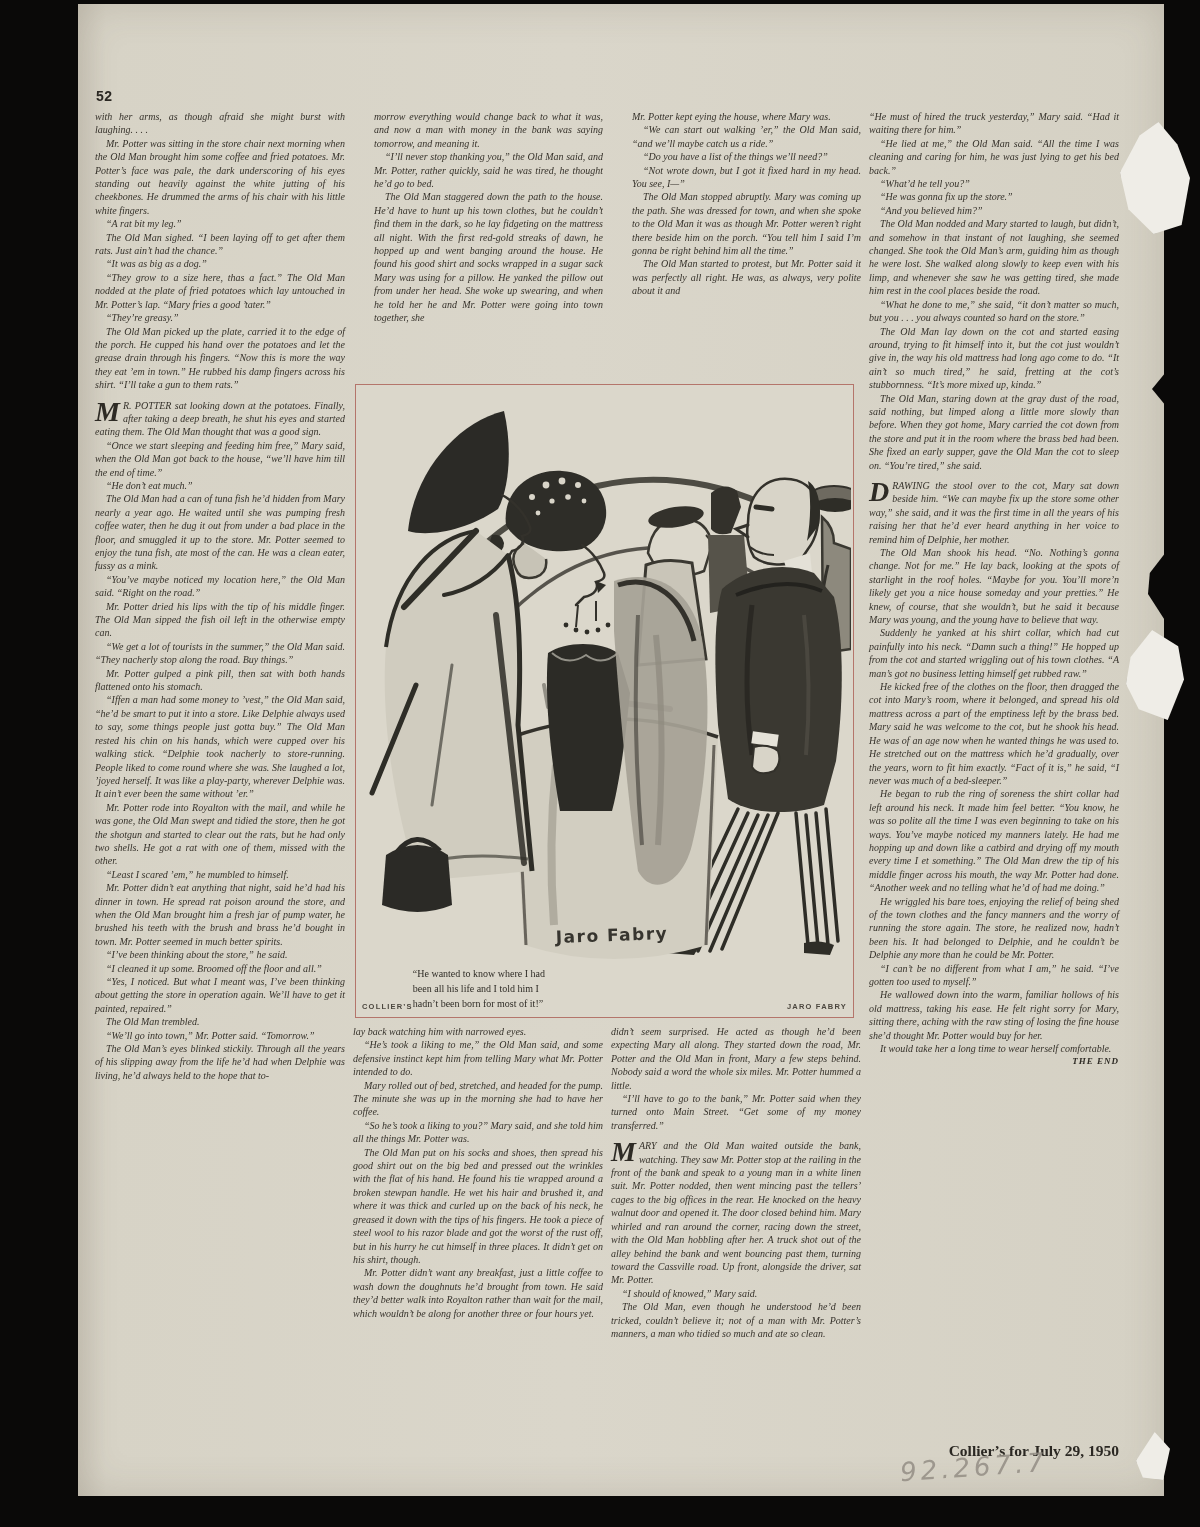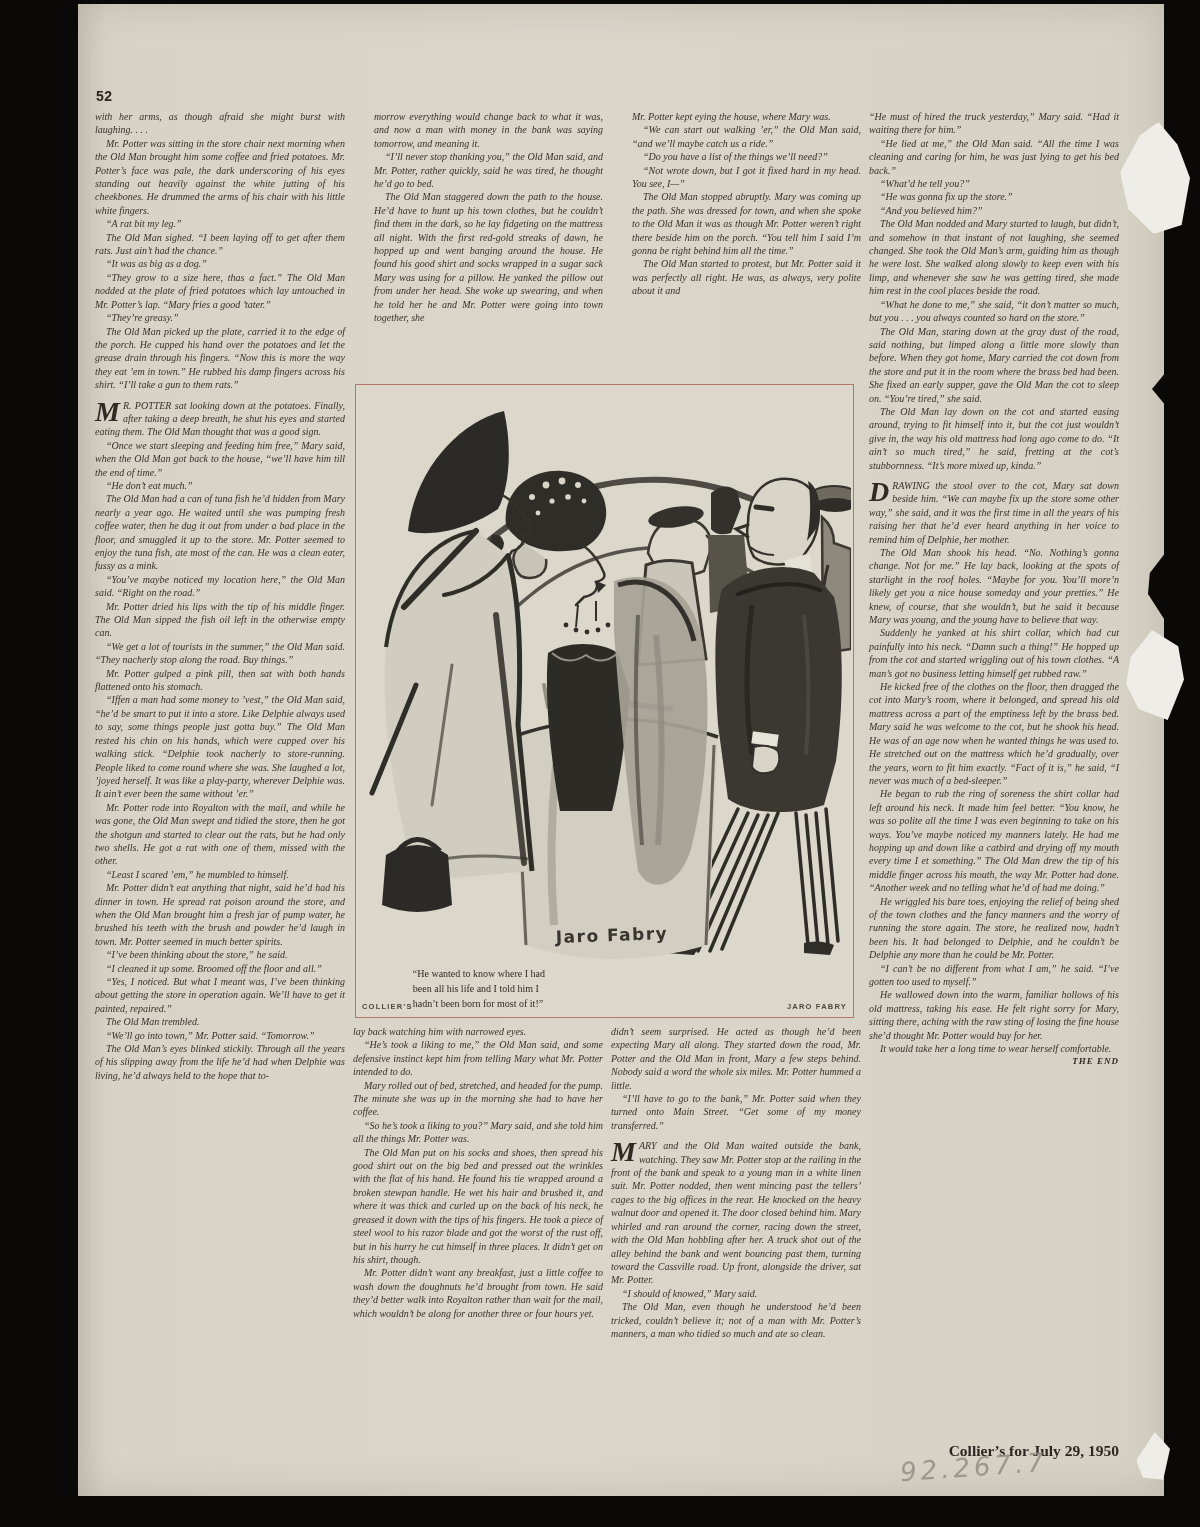--- a/index.html
+++ b/index.html
@@ -65,21 +65,21 @@
           <p class="para">“Once we start sleeping and feeding him free,” Mary said, when the Old Man got back to the house, “we’ll have him till the end of time.”</p>
           <p class="para">“He don’t eat much.”</p>
           <p class="para">The Old Man had a can of tuna fish he’d hidden from Mary nearly a year ago. He waited until she was pumping fresh coffee water, then he dug it out from under a bad place in the floor, and smuggled it up to the store. Mr. Potter seemed to enjoy the tuna fish, ate most of the can. He was a clean eater, fussy as a mink.</p>
           <p class="para">“You’ve maybe noticed my location here,” the Old Man said. “Right on the road.”</p>
           <p class="para">Mr. Potter dried his lips with the tip of his middle finger. The Old Man sipped the fish oil left in the otherwise empty can.</p>
           <p class="para">“We get a lot of tourists in the summer,” the Old Man said. “They nacherly stop along the road. Buy things.”</p>
           <p class="para">Mr. Potter gulped a pink pill, then sat with both hands flattened onto his stomach.</p>
           <p class="para">“Iffen a man had some money to ’vest,” the Old Man said, “he’d be smart to put it into a store. Like Delphie always used to say, some things people just gotta buy.” The Old Man rested his chin on his hands, which were cupped over his walking stick. “Delphie took nacherly to store-running. People liked to come round where she was. She laughed a lot, ’joyed herself. It was like a play-party, wherever Delphie was. It ain’t ever been the same without ’er.”</p>
           <p class="para">Mr. Potter rode into Royalton with the mail, and while he was gone, the Old Man swept and tidied the store, then he got the shotgun and started to clear out the rats, but he had only two shells. He got a rat with one of them, missed with the other.</p>
           <p class="para">“Least I scared ’em,” he mumbled to himself.</p>
-          <p class="para">Mr. Potter didn’t eat anything that night, said he’d had his dinner in town. He spread rat poison around the store, and when the Old Man brought him a fresh jar of pump water, he brushed his teeth with the brush and powder he’d laugh in town. Mr. Potter seemed in much better spirits.</p>
+          <p class="para">Mr. Potter didn’t eat anything that night, said he’d had his dinner in town. He spread rat poison around the store, and when the Old Man brought him a fresh jar of pump water, he brushed his teeth with the brush and brass he’d bought in town. Mr. Potter seemed in much better spirits.</p>
           <p class="para">“I’ve been thinking about the store,” he said.</p>
           <p class="para">“I cleaned it up some. Broomed off the floor and all.”</p>
           <p class="para">“Yes, I noticed. But what I meant was, I’ve been thinking about getting the store in operation again. We’ll have to get it painted, repaired.”</p>
           <p class="para">The Old Man trembled.</p>
           <p class="para">“We’ll go into town,” Mr. Potter said. “Tomorrow.”</p>
           <p class="para">The Old Man’s eyes blinked stickily. Through all the years of his slipping away from the life he’d had when Delphie was living, he’d always held to the hope that to-</p>
         </div>
       <div class="col">
         <div class="top">
             <p class="para ni">morrow everything would change back to what it was, and now a man with money in the bank was saying tomorrow, and meaning it.</p>
@@ -115,22 +115,22 @@
           </div>
       </div>
       <div class="col">
           <p class="para ni">“He must of hired the truck yesterday,” Mary said. “Had it waiting there for him.”</p>
           <p class="para">“He lied at me,” the Old Man said. “All the time I was cleaning and caring for him, he was just lying to get his bed back.”</p>
           <p class="para">“What’d he tell you?”</p>
           <p class="para">“He was gonna fix up the store.”</p>
           <p class="para">“And you believed him?”</p>
           <p class="para">The Old Man nodded and Mary started to laugh, but didn’t, and somehow in that instant of not laughing, she seemed changed. She took the Old Man’s arm, guiding him as though he were lost. She walked along slowly to keep even with his limp, and whenever she saw he was getting tired, she made him rest in the cool places beside the road.</p>
           <p class="para">“What he done to me,” she said, “it don’t matter so much, but you . . . you always counted so hard on the store.”</p>
+          <p class="para">The Old Man lay down on the cot and started easing around, trying to fit himself into it, but the cot just wouldn’t give in, the way his old mattress had long ago come to do. “It ain’t so much tired,” he said, fretting at the cot’s stubbornness. “It’s more mixed up, kinda.”</p>
           <p class="para">The Old Man, staring down at the gray dust of the road, said nothing, but limped along a little more slowly than before. When they got home, Mary carried the cot down from the store and put it in the room where the brass bed had been. She fixed an early supper, gave the Old Man the cot to sleep on. “You’re tired,” she said.</p>
-          <p class="para">The Old Man lay down on the cot and started easing around, trying to fit himself into it, but the cot just wouldn’t give in, the way his old mattress had long ago come to do. “It ain’t so much tired,” he said, fretting at the cot’s stubbornness. “It’s more mixed up, kinda.”</p>
           <p class="para has-dc"><span class="dropcap">D</span>RAWING the stool over to the cot, Mary sat down beside him. “We can maybe fix up the store some other way,” she said, and it was the first time in all the years of his raising her that he’d ever heard anything in her voice to remind him of Delphie, her mother.</p>
           <p class="para">The Old Man shook his head. “No. Nothing’s gonna change. Not for me.” He lay back, looking at the spots of starlight in the roof holes. “Maybe for you. You’ll more’n likely get you a nice house someday and your pretties.” He knew, of course, that she wouldn’t, but he said it because Mary was young, and the young have to believe that way.</p>
           <p class="para">Suddenly he yanked at his shirt collar, which had cut painfully into his neck. “Damn such a thing!” He hopped up from the cot and started wriggling out of his town clothes. “A man’s got no business letting himself get rubbed raw.”</p>
           <p class="para">He kicked free of the clothes on the floor, then dragged the cot into Mary’s room, where it belonged, and spread his old mattress across a part of the emptiness left by the brass bed. Mary said he was welcome to the cot, but he shook his head. He was of an age now when he wanted things he was used to. He stretched out on the mattress which he’d gradually, over the years, worn to fit him exactly. “Fact of it is,” he said, “I never was much of a bed-sleeper.”</p>
           <p class="para">He began to rub the ring of soreness the shirt collar had left around his neck. It made him feel better. “You know, he was so polite all the time I was even beginning to take on his ways. You’ve maybe noticed my manners lately. He had me hopping up and down like a catbird and drying off my mouth every time I et something.” The Old Man drew the tip of his middle finger across his mouth, the way Mr. Potter had done. “Another week and no telling what he’d of had me doing.”</p>
           <p class="para">He wriggled his bare toes, enjoying the relief of being shed of the town clothes and the fancy manners and the worry of running the store again. The store, he realized now, hadn’t been his. It had belonged to Delphie, and he couldn’t be Delphie any more than he could be Mr. Potter.</p>
           <p class="para">“I can’t be no different from what I am,” he said. “I’ve gotten too used to myself.”</p>
           <p class="para">He wallowed down into the warm, familiar hollows of his old mattress, taking his ease. He felt right sorry for Mary, sitting there, aching with the raw sting of losing the fine house she’d thought Mr. Potter would buy for her.</p>
           <p class="para">It would take her a long time to wear herself comfortable.<span class="the-end">THE END</span></p>
         </div>

